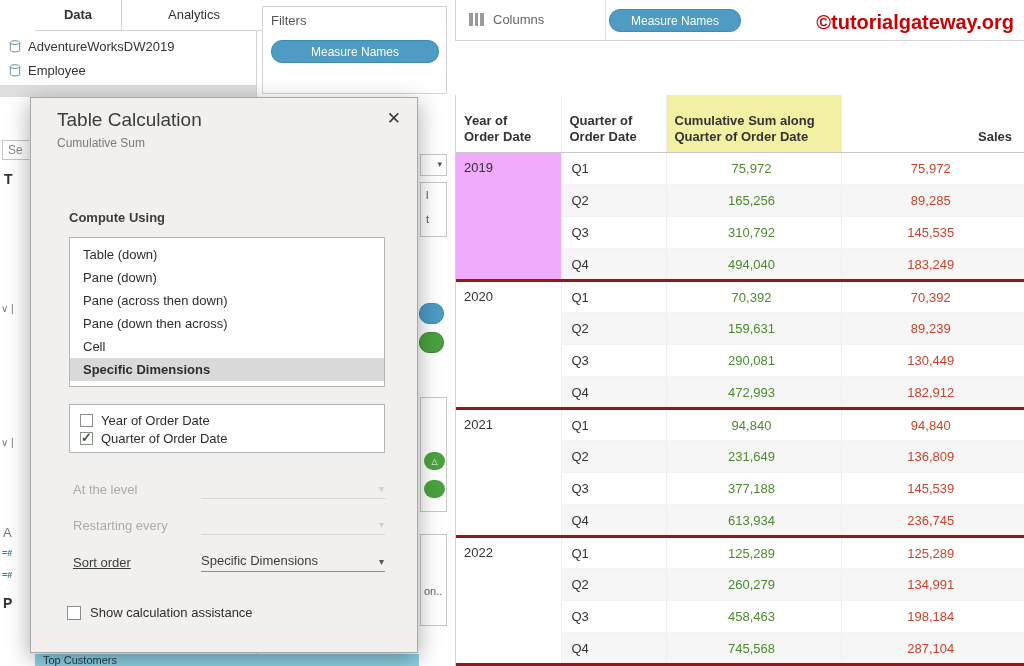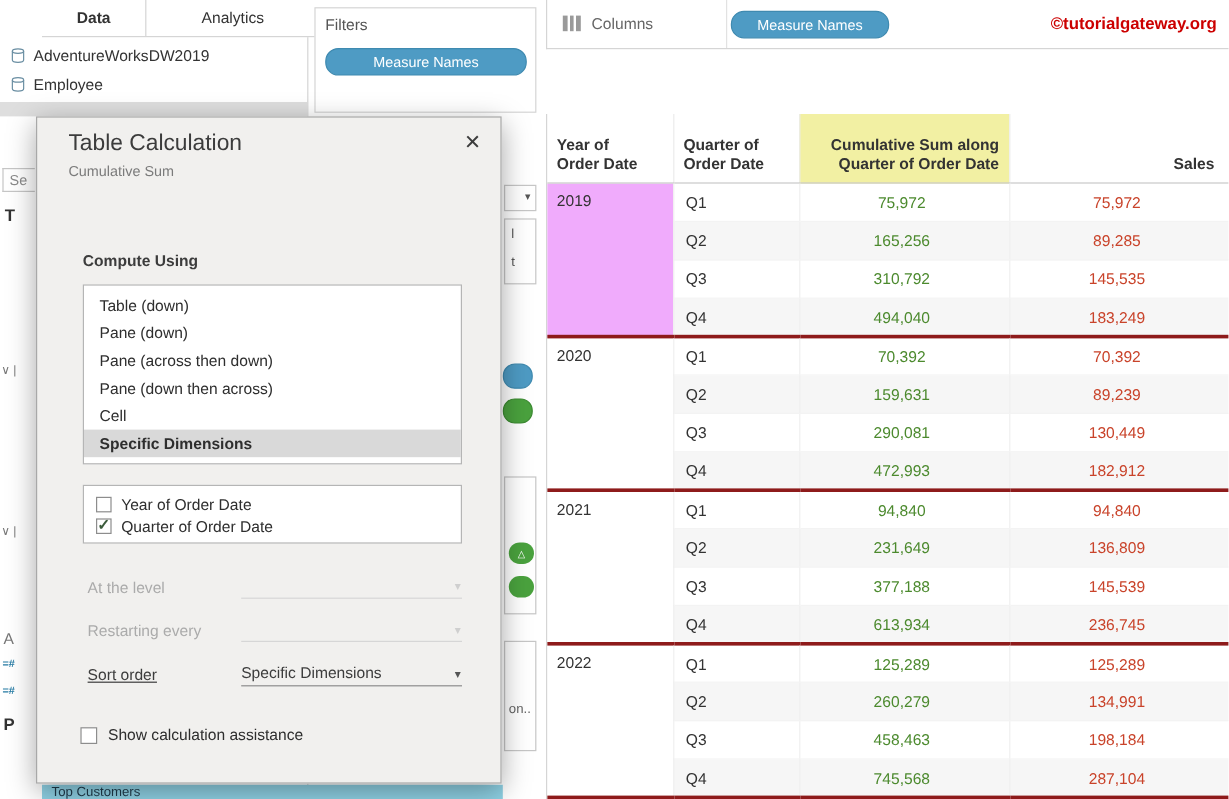--- a/index.html
+++ b/index.html
@@ -62,27 +62,27 @@
   .shelf-label{position:absolute;left:37px;top:12px;font-size:13px;color:#666;}
   .shelf-div{position:absolute;left:149px;top:0;width:1px;height:40px;background:#e2e2e2;}
   .icon-cols{position:absolute;left:13px;top:13px;width:15px;height:13px;display:flex;gap:2px;}
   .icon-cols i{flex:1;background:#9a9a9a;}
   .icon-rows{position:absolute;left:13px;top:13px;width:15px;height:13px;display:flex;flex-direction:column;gap:2px;}
   .icon-rows i{flex:1;background:#9a9a9a;}
   .pill-cols{position:absolute;left:153px;top:9px;width:132px;height:23px;}
   .pill-year{position:absolute;left:153px;top:9px;width:185px;height:23px;}
   .pill-quarter{position:absolute;left:345px;top:9px;width:177px;height:23px;}
   .pill .p-icon{font-size:12px;}
-  .watermark{position:absolute;right:10px;top:11px;font-size:14px;font-weight:bold;color:#cc0000;}
+  .watermark{position:absolute;right:10px;top:11px;font-size:20px;font-weight:bold;color:#cc0000;}
 
   
   .table-wrap{position:absolute;left:455px;top:95px;width:569px;height:571px;border-left:1px solid #d5d5d5;background:#fff;box-sizing:border-box;overflow:hidden;}
   table.data{border-collapse:collapse;table-layout:fixed;width:568px;}
   thead th{height:50px;vertical-align:bottom;padding:0 20px 7px 8px;font-weight:bold;font-size:13px;color:#333;border-bottom:1px solid #c9c9c9;border-right:1px solid #ececec;text-align:left;line-height:16px;}
-  thead th.hl{background:#F2F0A3;text-align:right;padding:0 8px 7px 8px;}
+  thead th.hl{background:#F2F0A3;text-align:left;padding:0 8px 7px 8px;}
   thead th.th-sales{text-align:right;border-right:none;padding:0 12px 7px 8px;}
   tbody td{height:32px;border-right:1px solid #efefef;border-bottom:1px solid #f3f3f3;padding:0 8px;font-size:13px;color:#333;box-sizing:border-box;}
   td.year-cell{vertical-align:top;padding-top:7px;border-bottom:3px solid #8E1B1B;}
   td.year-cell.hl{background:#f0abfc;}
   td.q-cell{padding-left:10px;}
   td.val{text-align:center;padding-right:12px;}
   td.cum{color:#4C8A2E;}
   td.sales{color:#C9432A;border-right:none;}
   tr.band td{background:#f6f6f6;}
   tr.group-end td{border-bottom:3px solid #8E1B1B;}

